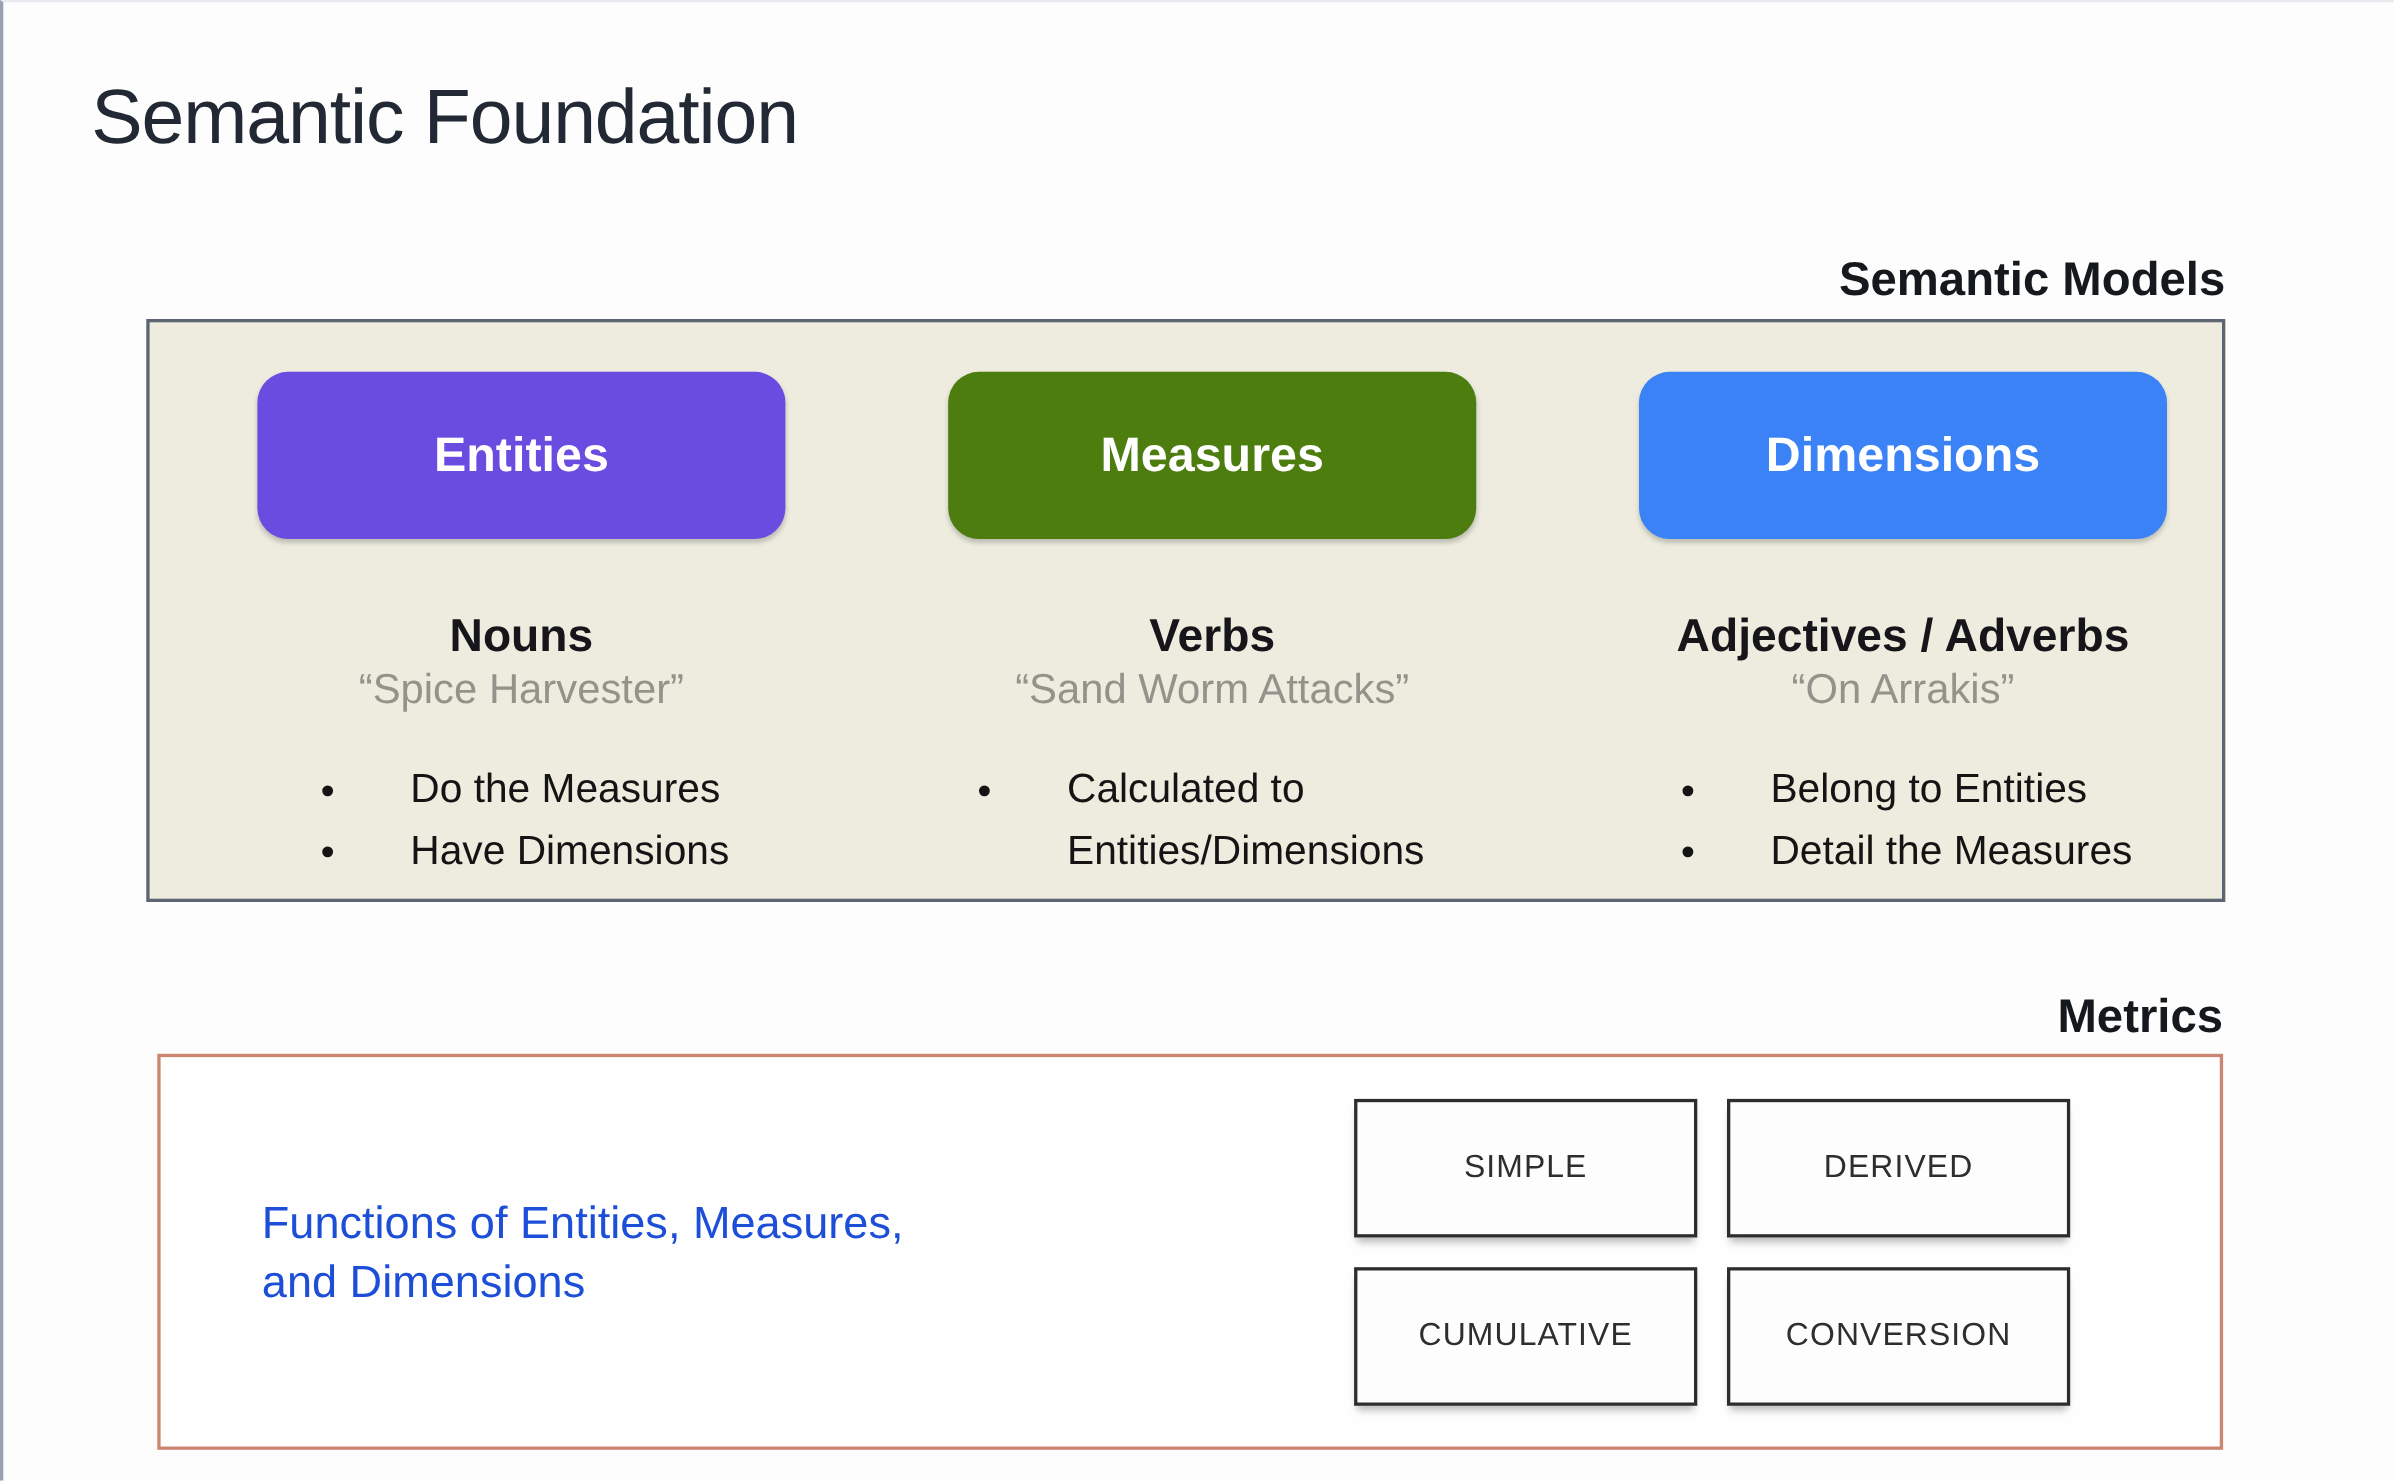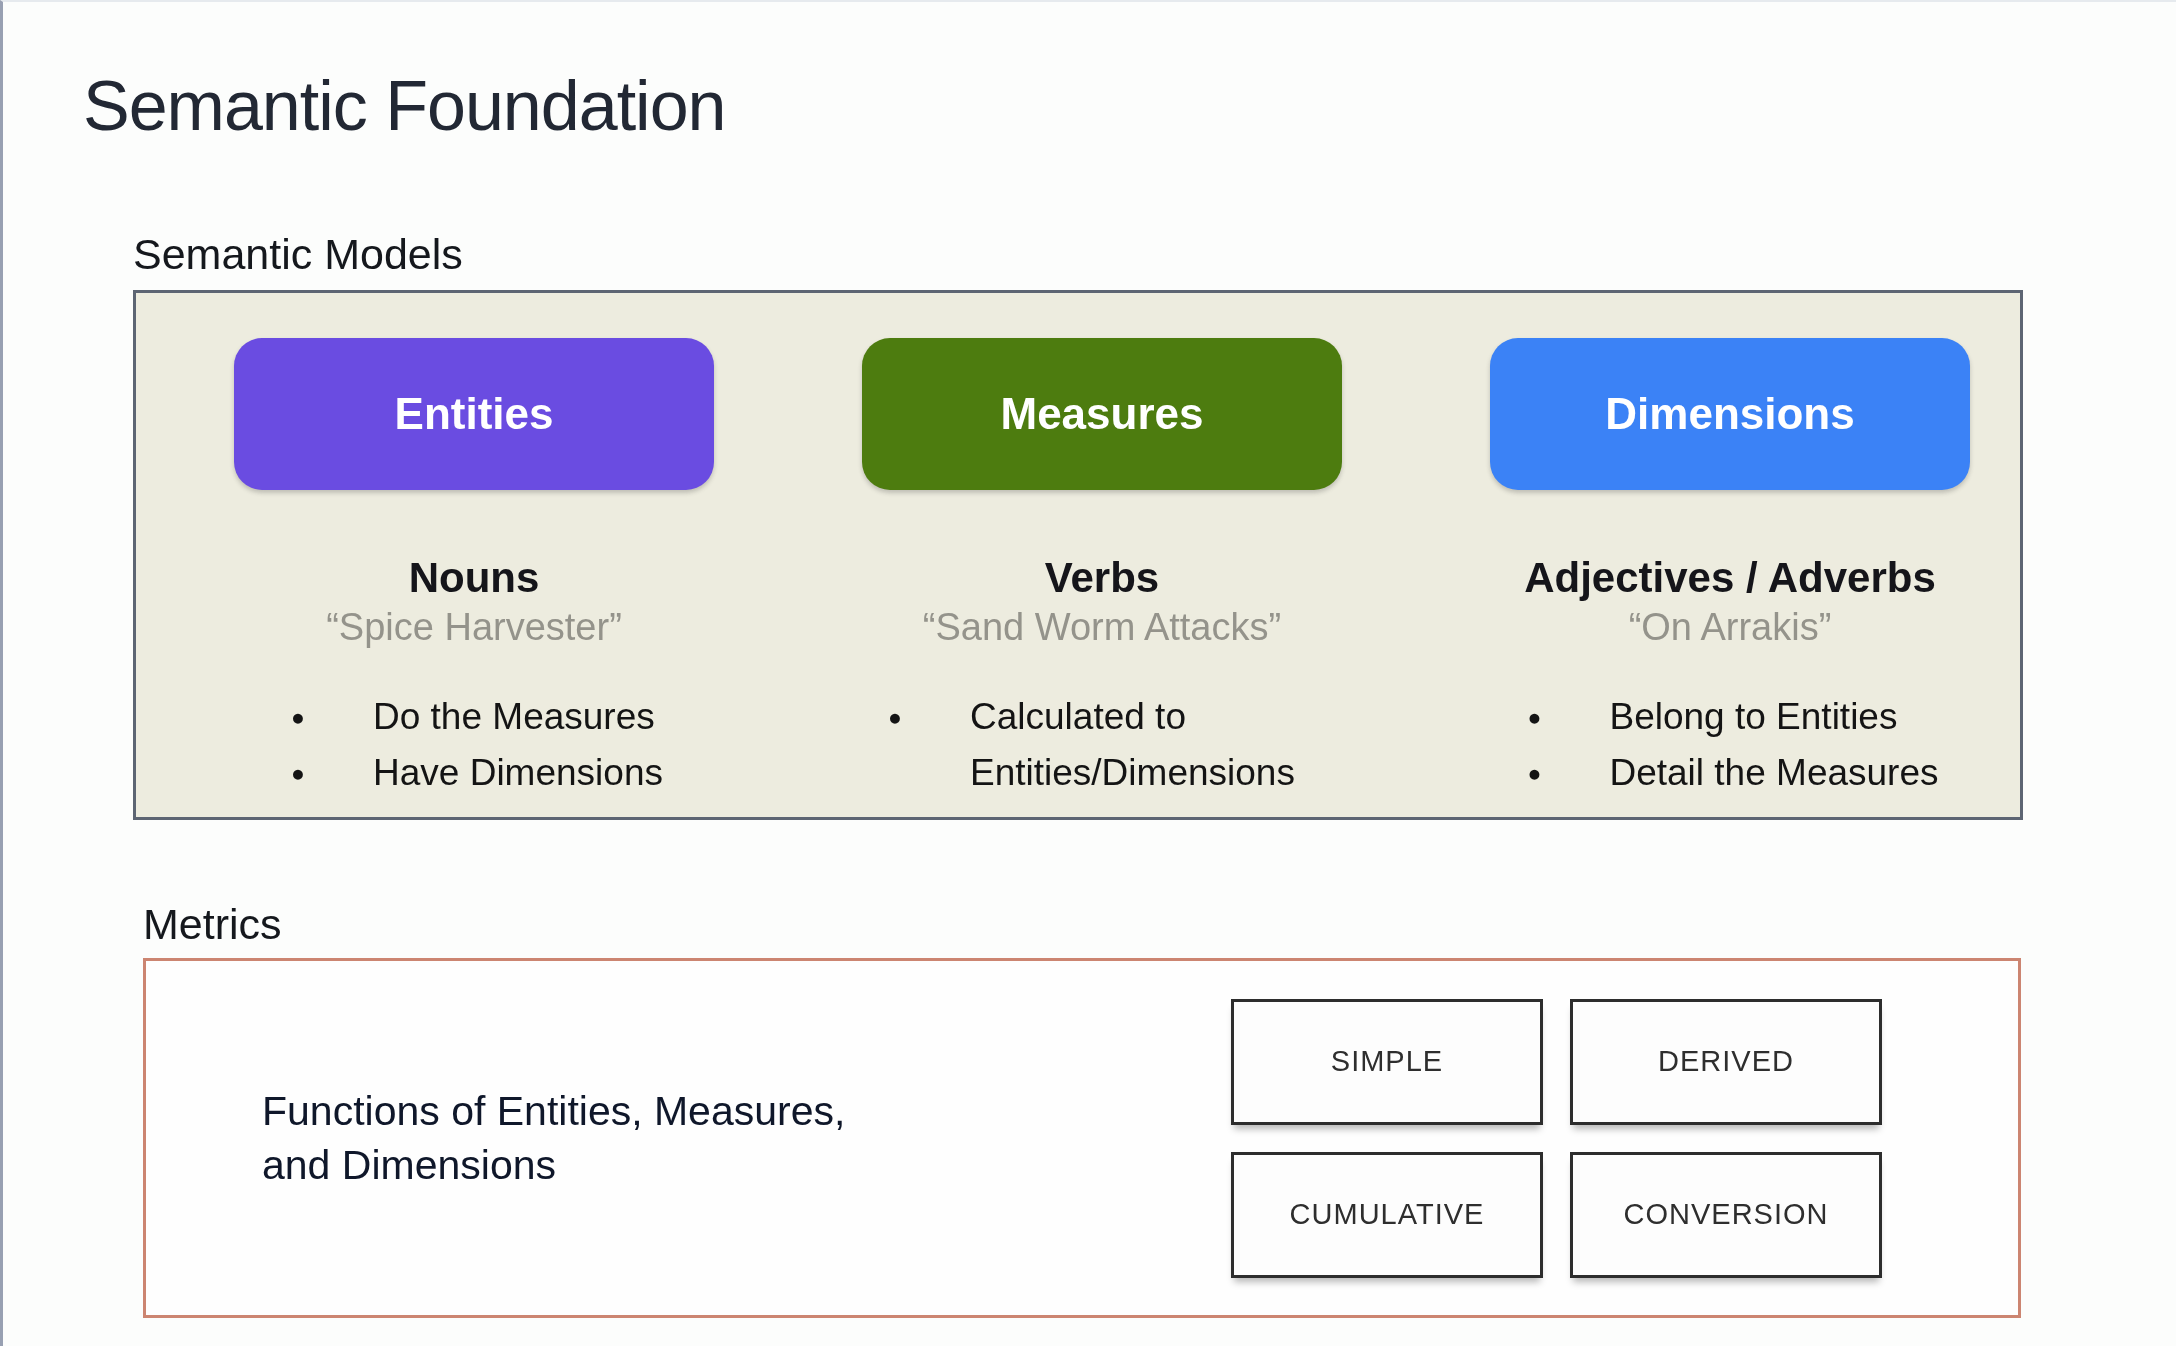--- a/index.html
+++ b/index.html
@@ -17,22 +17,22 @@
     border-left: 3px solid #98a0b2;
     border-top: 2px solid #e6eaee;
   }
   .slide-title {
     position: absolute; top: 64px; left: 80px;
     font-size: 70px; font-weight: 400; letter-spacing: -1px;
     color: #222834;
     text-align: center;
   }
   .section-heading {
-    position: absolute; text-align: left;
-    font-size: 43px; font-weight: 400; color: #15181d;
+    position: absolute; text-align: right;
+    font-size: 43px; font-weight: 700; color: #15181d;
   }
   .models-heading { top: 228px; left: 130px; width: 1890px; }
   .metrics-heading { top: 898px; left: 140px; width: 1878px; }
 
   .models-panel {
     position: absolute; top: 288px; left: 130px;
     width: 1890px; height: 530px;
     box-sizing: border-box;
     border: 3px solid #5d6573;
     display: flex;
@@ -76,22 +76,22 @@
 
   .metrics-panel {
     position: absolute; top: 956px; left: 140px;
     width: 1878px; height: 360px;
     box-sizing: border-box;
     border: 3px solid #cc8571;
     background: #fefefe;
     display: flex; align-items: center;
   }
   .metrics-desc {
-    margin-left: 116px;
-    font-size: 41px; color: #0f172a; line-height: 1.32;
+    margin-left: 92px;
+    font-size: 41px; color: #1d4ed8; line-height: 1.32;
     white-space: pre-line;
   }
   .metrics-grid {
     margin-left: auto; margin-right: 136px;
     display: grid;
     grid-template-columns: 312px 312px;
     grid-auto-rows: 126px;
     column-gap: 46px; row-gap: 24px; gap: 27px;
   }
   .metric-box {

